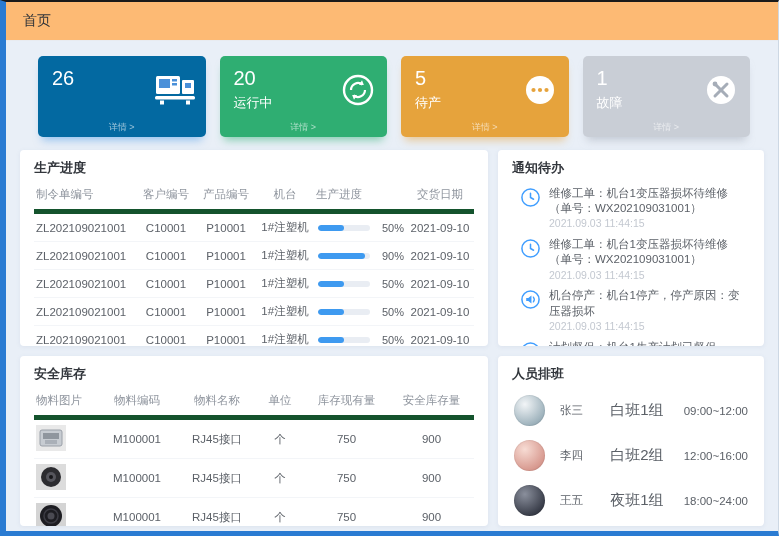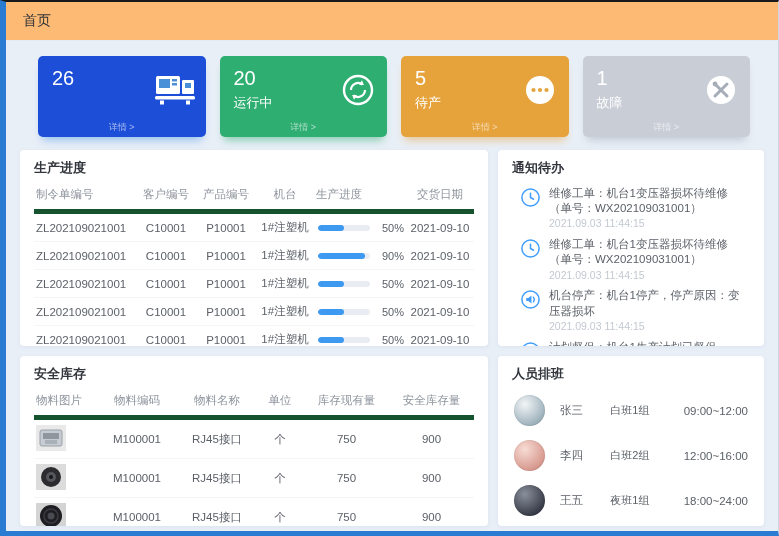--- a/index.html
+++ b/index.html
@@ -34,38 +34,38 @@
   .nitem{display:flex;gap:8px;padding:4px 22px 2px;cursor:pointer;}
   .nicon{flex:none;width:21px;height:21px;margin-top:1px;}
   .ntext{font-size:11.5px;color:#5c6168;line-height:1.32;}
   .ntime{font-size:10.5px;color:#c3c8d0;margin-top:1px;}
   .srow{display:flex;align-items:center;padding:7px 16px;}
   .avatar{width:31px;height:31px;border-radius:50%;flex:none;box-shadow:0 0 0 1px rgba(0,0,0,.05) inset;}
   .av0{background:radial-gradient(circle at 35% 30%,#f2f5f7,#9fb3bd 70%,#7c909b);}
   .av1{background:radial-gradient(circle at 35% 30%,#f7dcd4,#d89a90 70%,#b97b74);}
   .av2{background:radial-gradient(circle at 35% 30%,#8a8f9c,#3a3e4a 70%,#23262f);}
   .sname{font-size:11.5px;color:#5c6168;margin-left:15px;width:52px;}
-  .sshift{font-size:11px;color:#5c6168;width:76px;}
+  .sshift{font-size:15px;color:#5c6168;width:76px;}
   .stime{font-size:11.5px;color:#5c6168;margin-left:auto;}
   .photo{display:inline-block;vertical-align:middle;}
 </style>
 </head>
 <body>
 
 <div class="window">
 
   <div class="topbar">
     <span class="page-title">首页</span>
   </div>
 
   <div class="content">
 
     <div class="cards">
 
-      <div class="card c0" style="background: #1d4ed8;">
+      <div class="card c0" style="background: #0369a1;">
         <div class="v">26</div>
         <span class="ic">
           <svg width="40" height="34" viewBox="0 0 40 34">
               <rect x="1" y="4" width="24" height="18" rx="1.5" fill="#fff"></rect>
               <rect x="4" y="7" width="11" height="9" fill="#4a90d9"></rect>
               <rect x="17" y="7" width="5" height="2.5" fill="#4a90d9"></rect>
               <rect x="17" y="11" width="5" height="2.5" fill="#4a90d9"></rect>
               <rect x="27" y="8" width="12" height="14" rx="1" fill="#fff"></rect>
               <rect x="30" y="11" width="6" height="5" fill="#4a90d9"></rect>
               <rect x="0" y="24" width="40" height="3.5" rx="1.5" fill="#fff"></rect>

